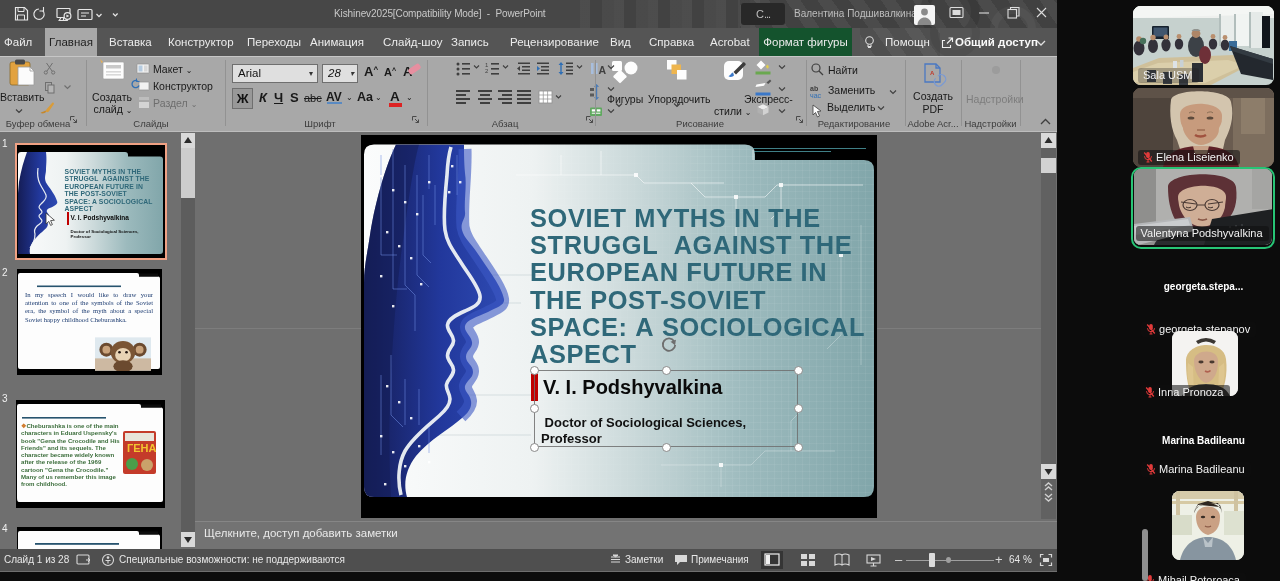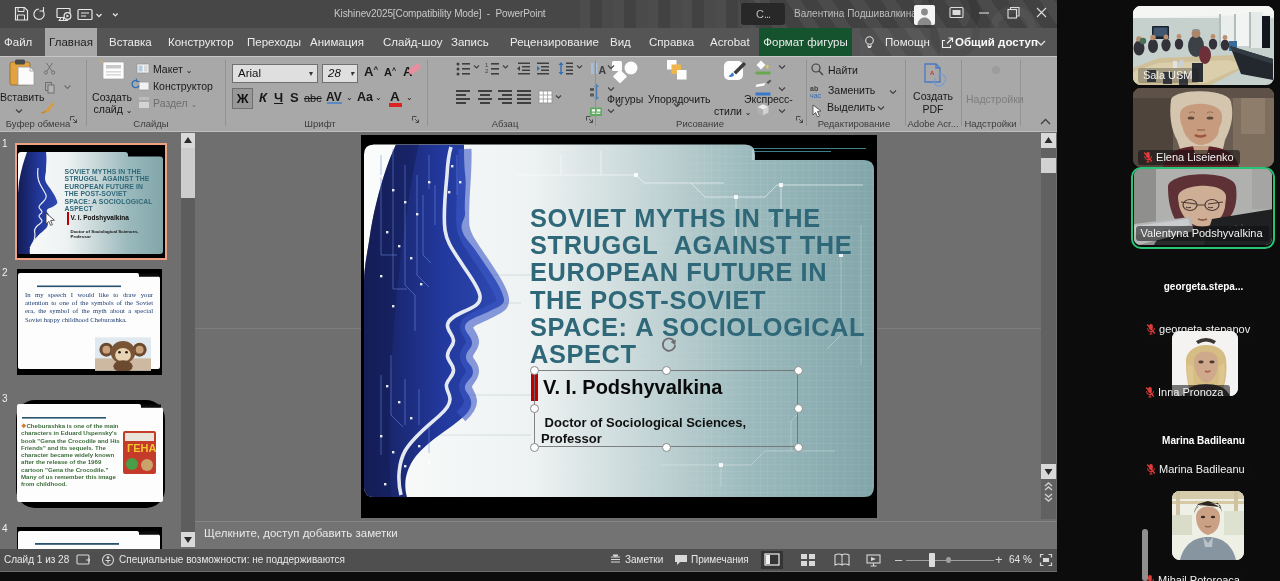--- a/index.html
+++ b/index.html
@@ -540,21 +540,21 @@
             <circle cx="13" cy="14" r="4.5" fill="#c9a37c"></circle>
               <circle cx="51" cy="14" r="4.5" fill="#c9a37c"></circle>
             <ellipse cx="32" cy="17" rx="14" ry="13" fill="#7a5535"></ellipse>
             <ellipse cx="32" cy="20" rx="9" ry="8" fill="#e8d3b4"></ellipse>
             <circle cx="28" cy="17" r="1.5" fill="#201510"></circle>
               <circle cx="36" cy="17" r="1.5" fill="#201510"></circle>
             <ellipse cx="32" cy="33" rx="11" ry="7" fill="#6b4a2f"></ellipse>
           </svg>
         </div>
 
-        <div class="abs" style="left:16px;top:268px;width:149px;height:108px;background:#000;border-radius:19px;">
+        <div class="abs" style="left:16px;top:268px;width:149px;height:108px;background:#000;">
           <svg width="149" height="108" viewBox="0 0 149 108">
             <path d="M3 4 H123 Q125 4 125 6 V7.5 H145 Q147 7.5 147 9.5 V100 Q147 102 145 102 H3 Q1 102 1 98 V6 Q1 4 3 4 Z" fill="#fdfdfd"></path>
             <rect x="125" y="4.5" width="20" height="3" fill="#0c0c0c"></rect>
             <rect x="6" y="17" width="84" height="1.6" fill="#27536e"></rect>
           </svg>
           <div class="abs" style="left:5px;top:22px;width:100px;color:#3c6e3c;font-weight:bold;font-size:6.1px;line-height:7.3px;"><span style="color:#d07a2a;">❖</span>Cheburashka is one of the main characters in Eduard Uspensky's book "Gena the Crocodile and His Friends" and its sequels. The character became widely known after the release of the 1969 cartoon "Gena the Crocodile." Many of us remember this image from childhood.</div>
           <svg class="abs" style="left:107px;top:31px;" width="33" height="43" viewBox="0 0 33 43">
             <rect width="33" height="43" rx="2" fill="#c43b2a"></rect>
             <rect x="2" y="2" width="29" height="8" fill="#e8e4da"></rect>
             <text x="4" y="21" font-size="11" font-weight="bold" fill="#f2c430" font-family="sans-serif">ГЕНА</text>

